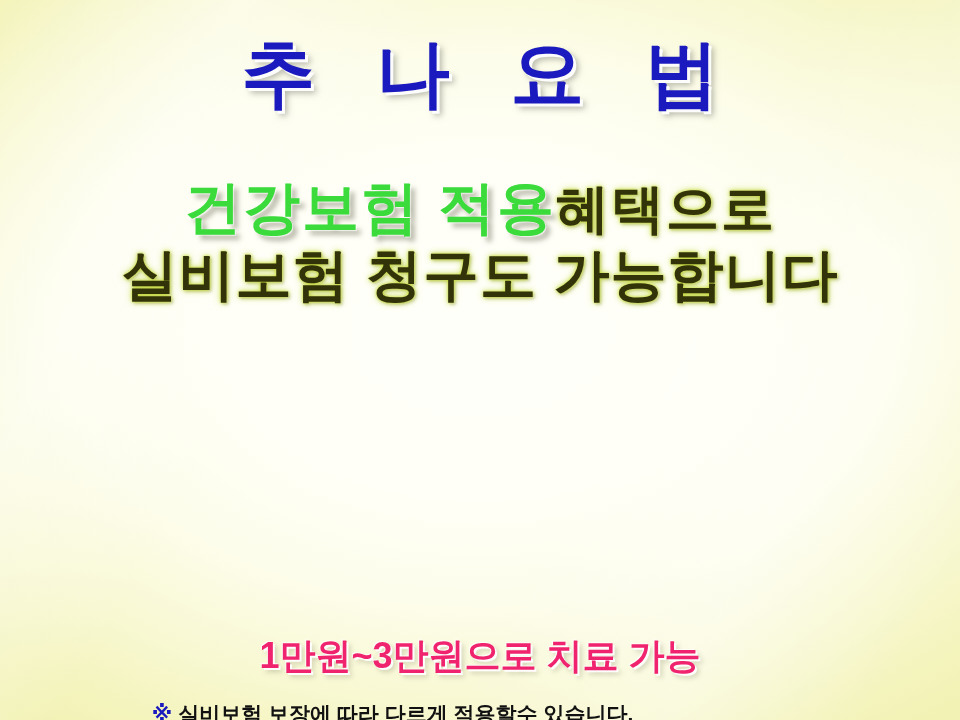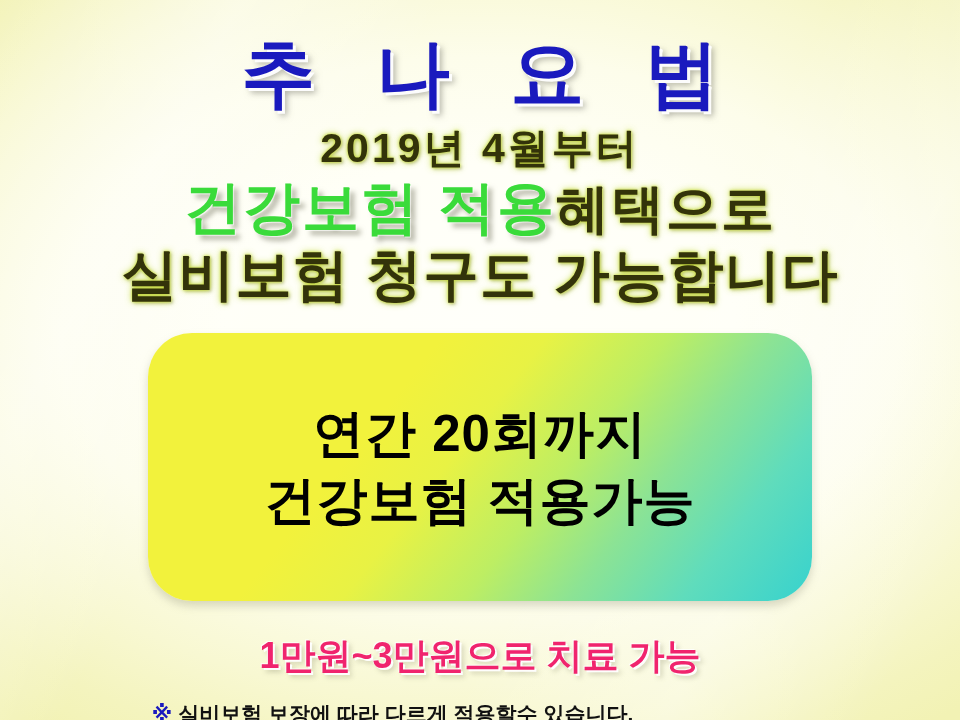--- a/index.html
+++ b/index.html
@@ -206,34 +206,29 @@
   }
 </style>
 </head>
 <body>
 
 <div id="poster">
   <div class="stack">
 
     <div class="headline-title">추 나 요 법</div>
 
-    <div class="headline-sub">2019년 4월부터</div>
 
     <div class="headline-row row-3">
       <span class="hl-green">건강보험 적용</span><span class="hl-dark">혜택으로</span>
     </div>
 
     <div class="headline-row row-4">
       <span class="hl-dark wide">실비보험 청구도 가능합니다</span>
     </div>
 
-    <div class="benefit-card">
-      <div class="benefit-line">연간 20회까지</div>
-      <div class="benefit-line">건강보험 적용가능</div>
-    </div>
 
     <div class="price-line">1만원~3만원으로  치료 가능</div>
 
     <div class="footnote">
       <span class="mark">※</span><span>실비보험 보장에 따라 다르게 적용할수 있습니다.</span>
     </div>
 
   </div>
 </div>
 

